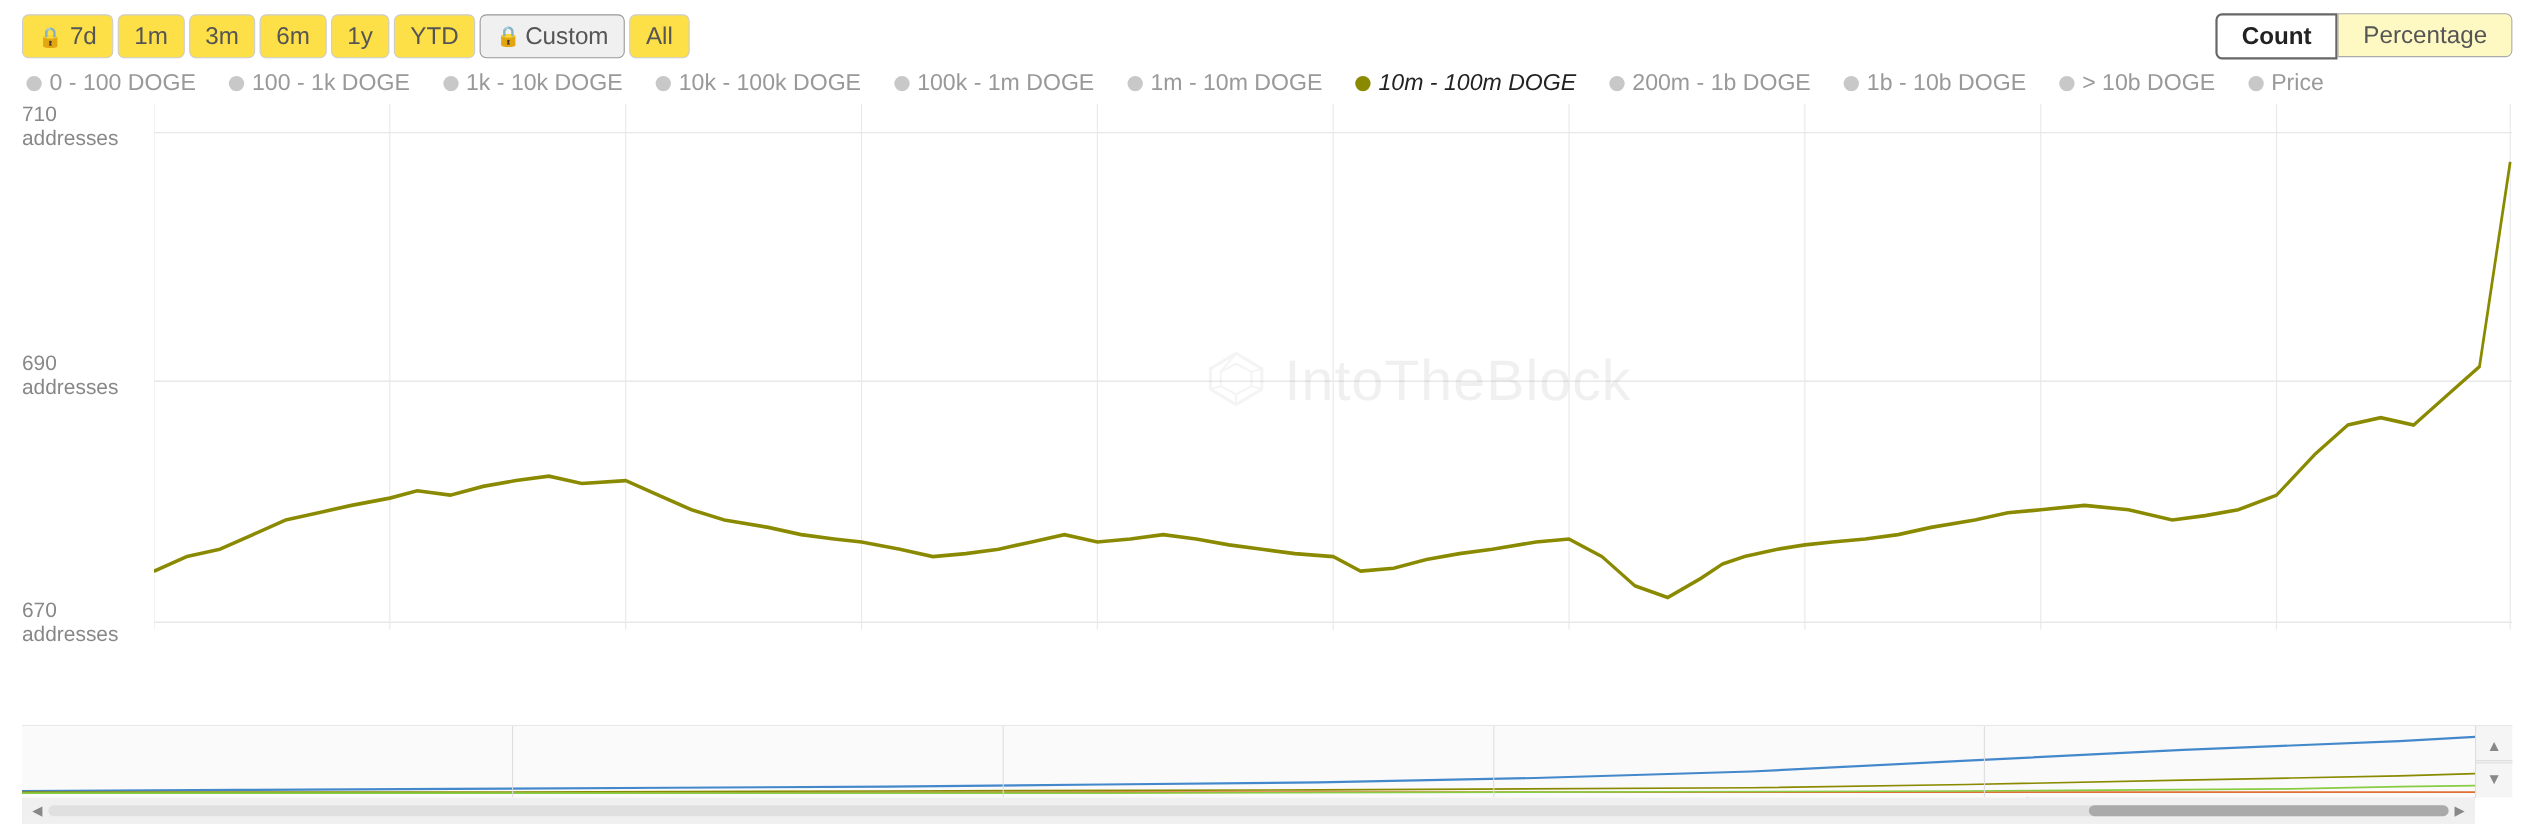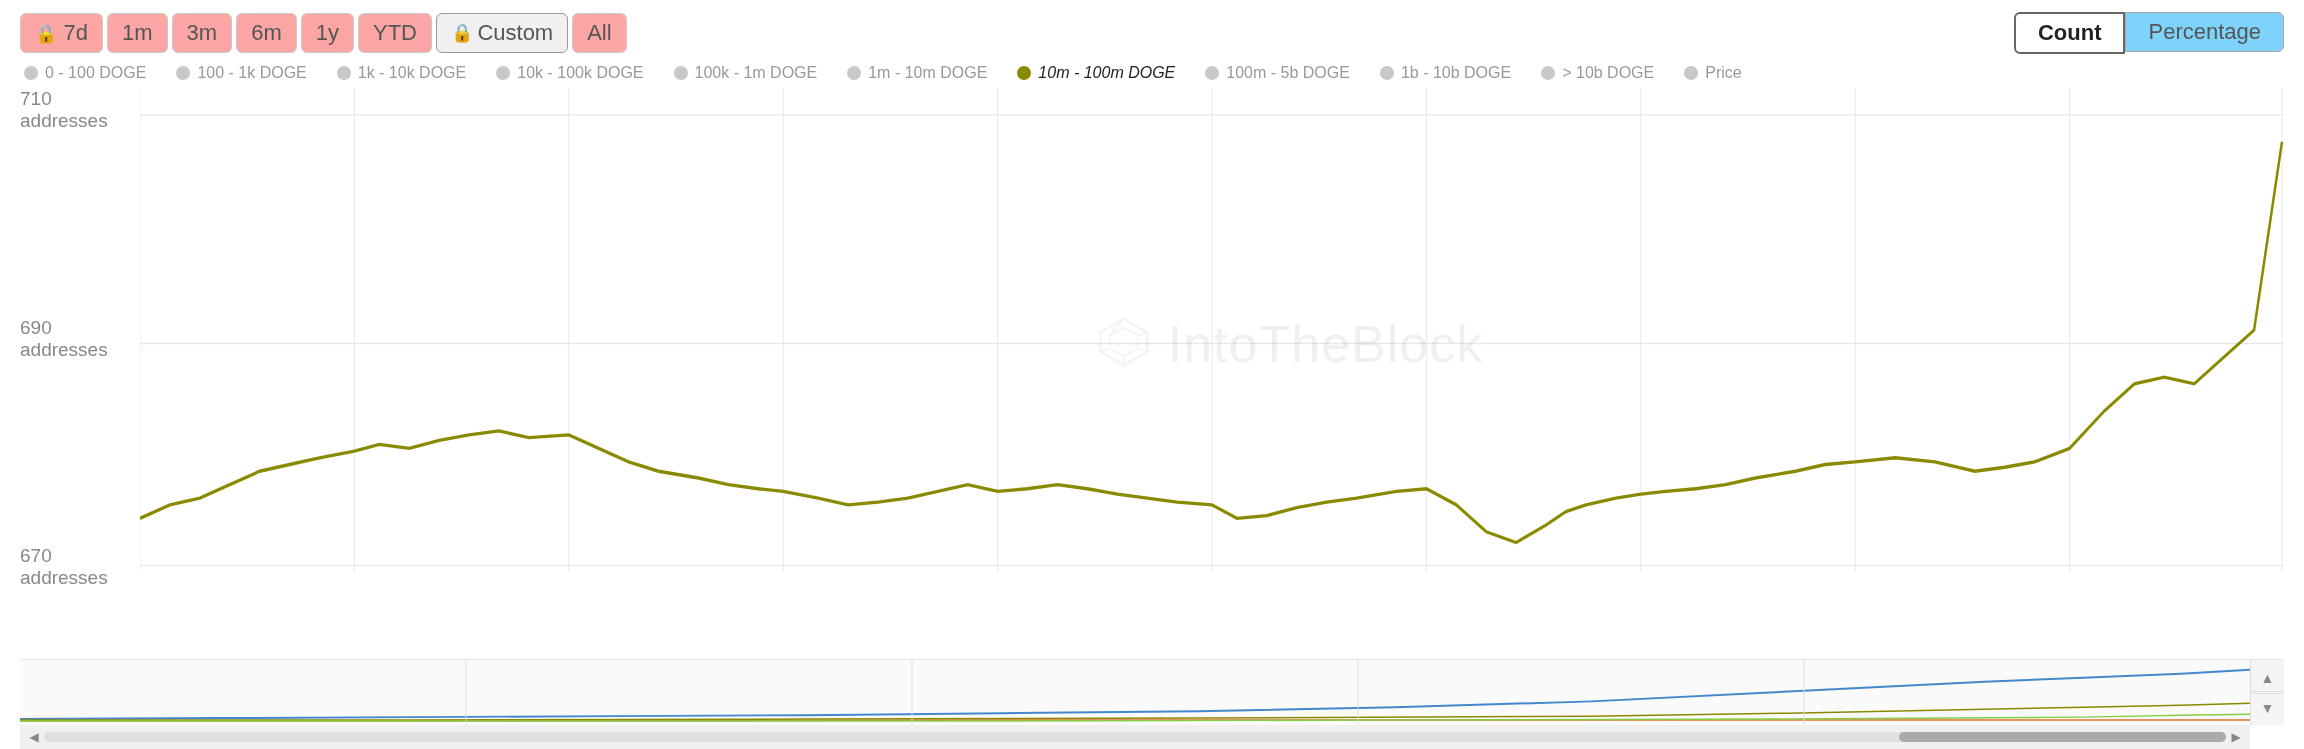--- a/index.html
+++ b/index.html
@@ -29,21 +29,21 @@
     }
     .time-filters {
       display: flex;
       align-items: center;
       gap: 4px;
     }
     .time-btn {
       padding: 6px 14px;
       border: 1px solid #ccc;
       border-radius: 6px;
-      background: #fca5a5;
+      background: #fde047;
       cursor: pointer;
       font-size: 22px;
       color: #555;
     }
     .time-btn.active {
       border-color: #aaa;
       background: #f0f0f0;
     }
     .time-btn.custom-btn {
       display: flex;
@@ -53,21 +53,21 @@
     }
     .lock-icon { font-size: 18px; }
     .view-toggle {
       display: flex;
       align-items: flex-start;
       gap: 0;
     }
     .view-btn {
       padding: 6px 22px;
       border: 1px solid #aaa;
-      background: #7dd3fc;
+      background: #fef9c3;
       cursor: pointer;
       font-size: 22px;
       color: #555;
     }
     .view-btn.active {
       background: #fff;
       border: 2px solid #666;
       font-weight: 600;
       color: #222;
     }
@@ -79,21 +79,21 @@
       display: flex;
       flex-wrap: wrap;
       gap: 4px 30px;
       margin-bottom: 6px;
       padding-left: 4px;
     }
     .legend-item {
       display: flex;
       align-items: center;
       gap: 7px;
-      font-size: 16px;
+      font-size: 21px;
       color: #999;
     }
     .legend-dot {
       width: 14px;
       height: 14px;
       border-radius: 50%;
       flex-shrink: 0;
     }
     .legend-item.active .legend-label { color: #222; font-style: italic; }
 
@@ -325,21 +325,21 @@
     <div class="legend-item">
       <div class="legend-dot" style="background:#c8c8c8;"></div>
       <span class="legend-label">1m - 10m DOGE</span>
     </div>
     <div class="legend-item active">
       <div class="legend-dot" style="background:#8a8a00;"></div>
       <span class="legend-label">10m - 100m DOGE</span>
     </div>
     <div class="legend-item">
       <div class="legend-dot" style="background:#c8c8c8;"></div>
-      <span class="legend-label">100m - 5b DOGE</span>
+      <span class="legend-label">200m - 1b DOGE</span>
     </div>
     <div class="legend-item">
       <div class="legend-dot" style="background:#c8c8c8;"></div>
       <span class="legend-label">1b - 10b DOGE</span>
     </div>
     <div class="legend-item">
       <div class="legend-dot" style="background:#c8c8c8;"></div>
       <span class="legend-label">&gt; 10b DOGE</span>
     </div>
     <div class="legend-item">

